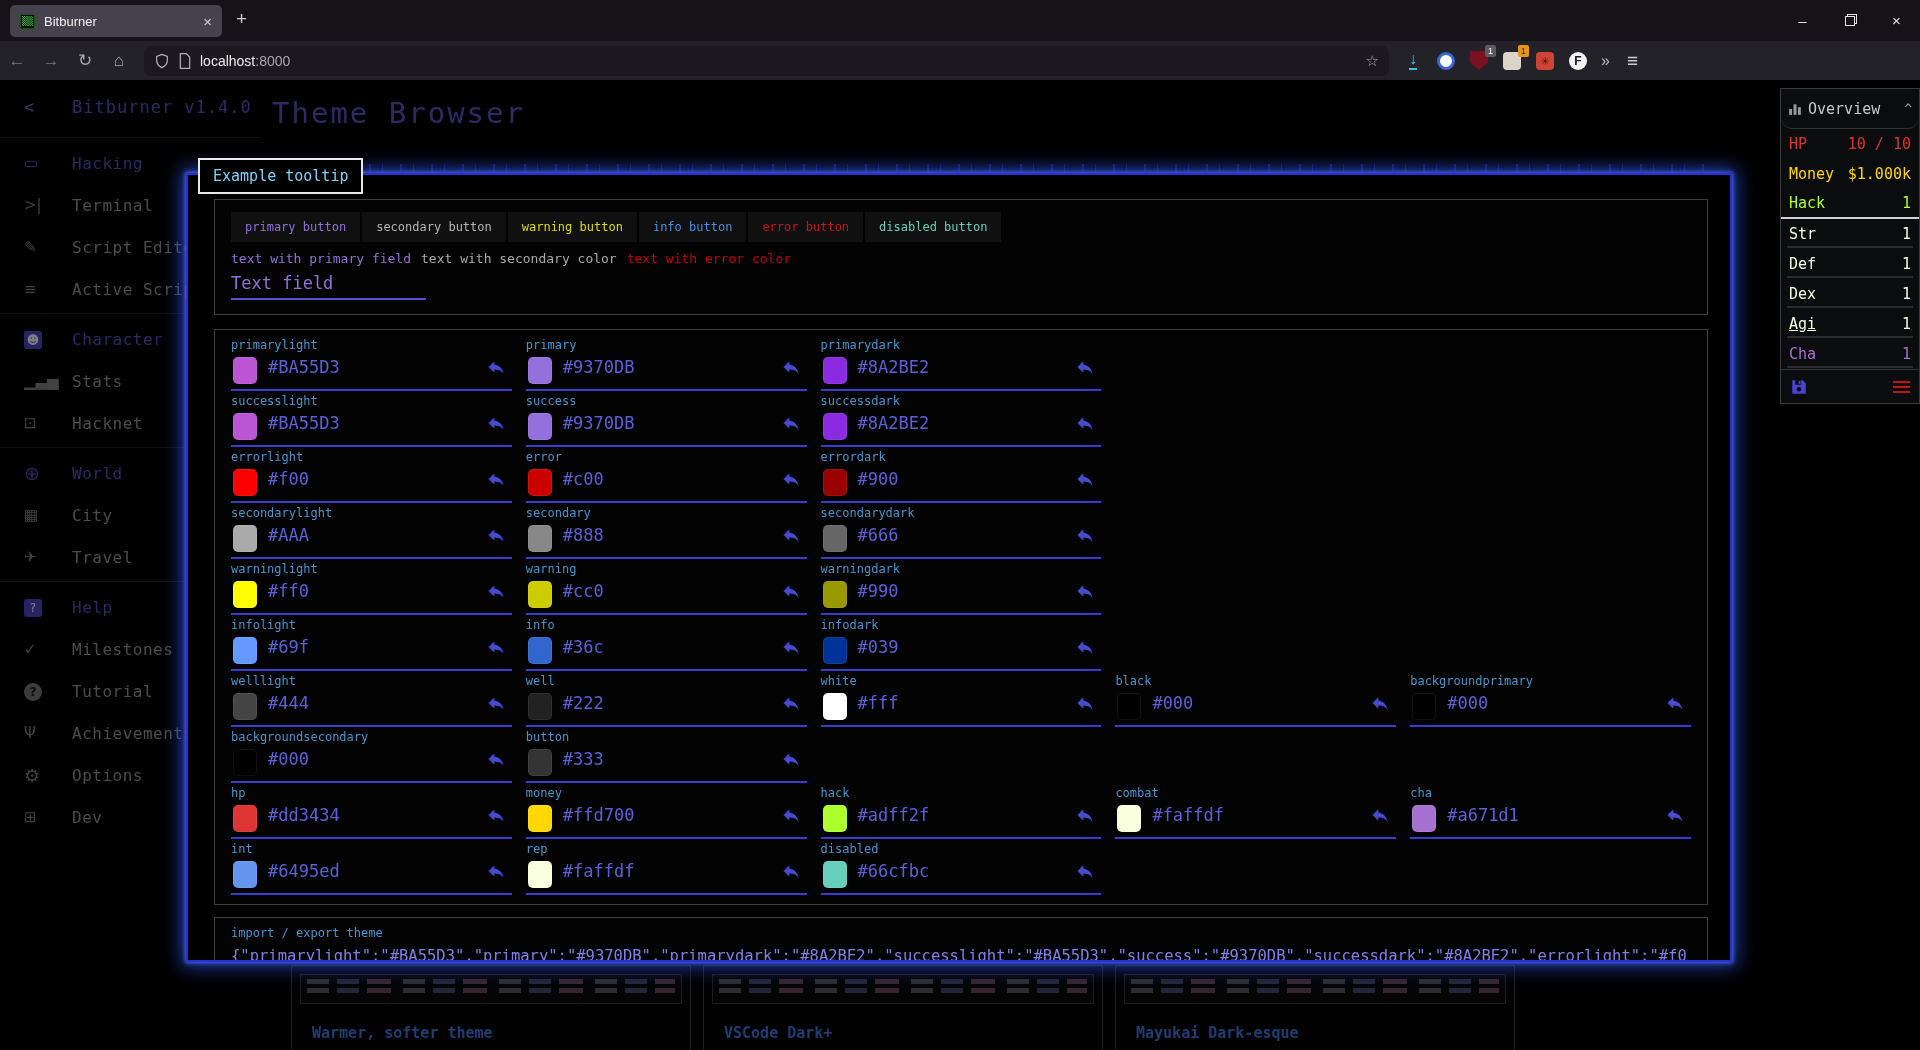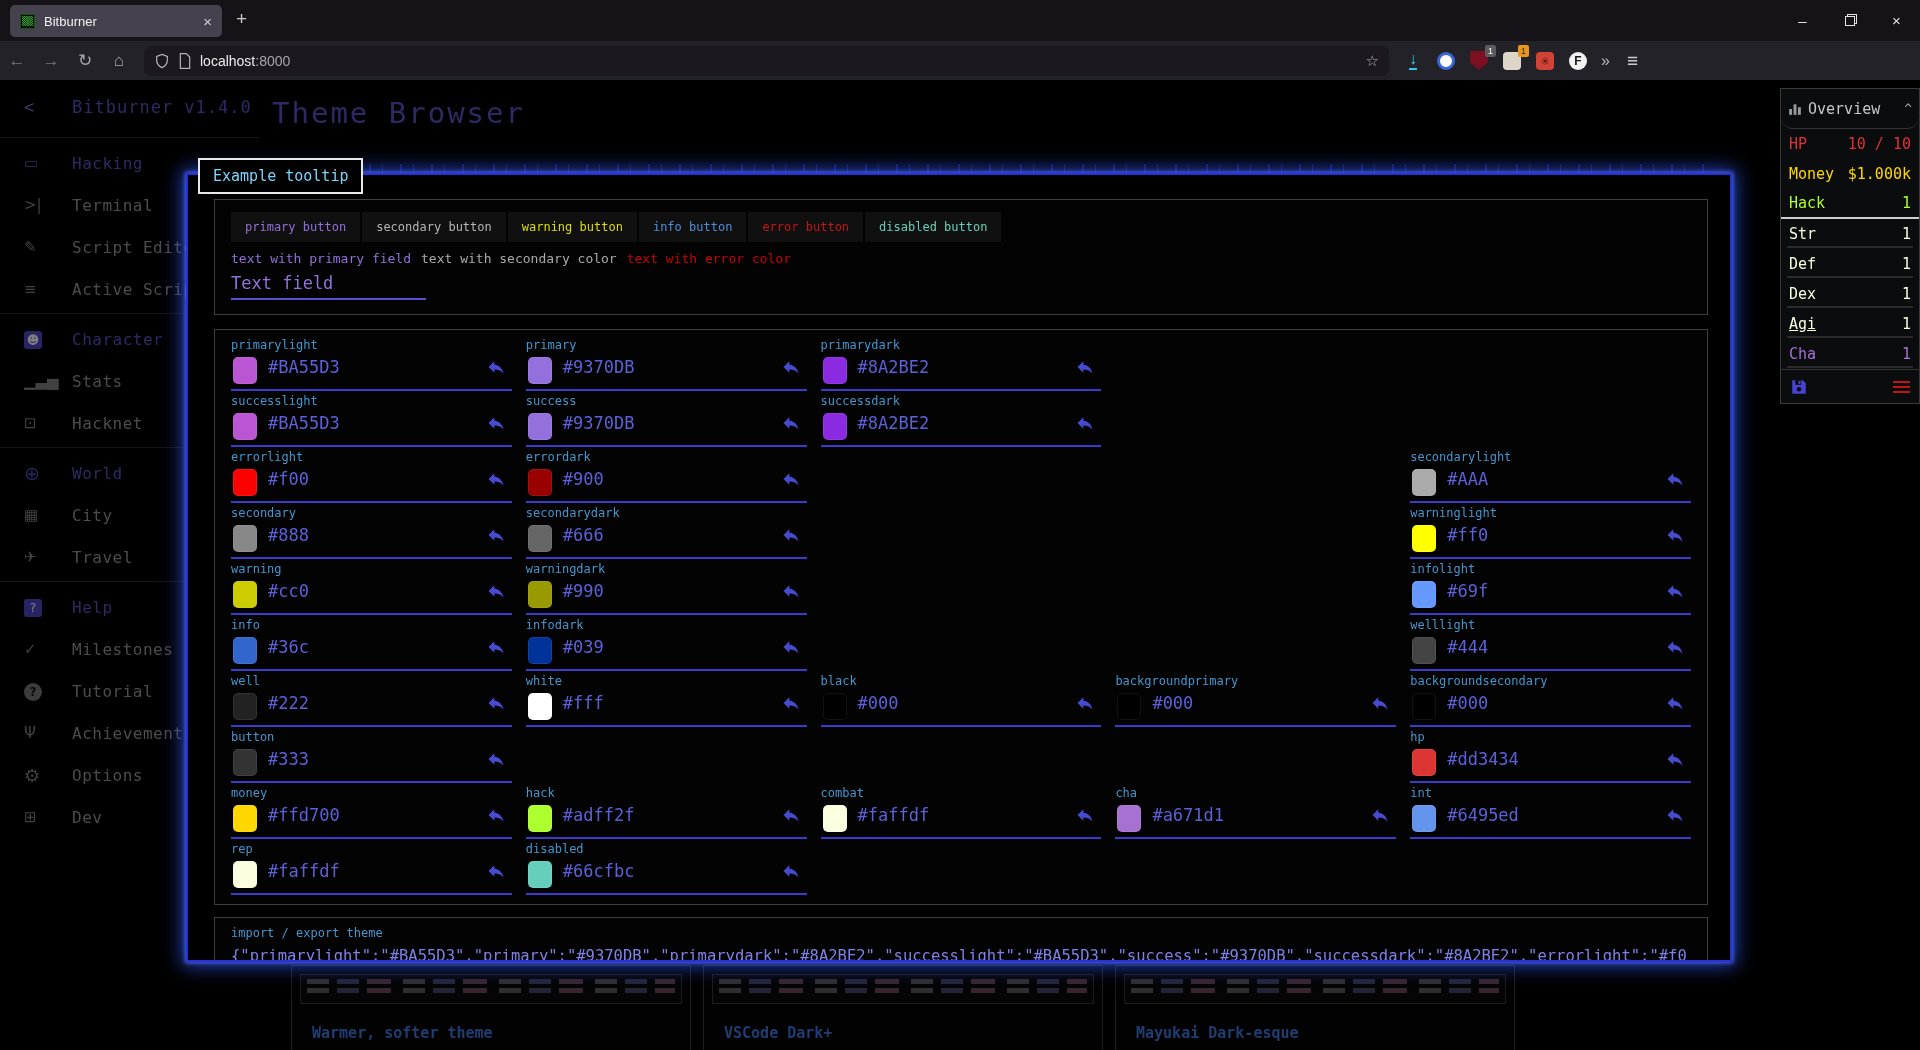--- a/index.html
+++ b/index.html
@@ -500,20 +500,32 @@
           <span class="swatch" style="background: rgb(255, 0, 0);"></span>
           <span class="cell-value">#f00</span>
           <span class="undo">
             <svg width="20" height="20" viewBox="0 0 24 24">
               <path d="M10 9V5l-7 7 7 7v-4.1c5 0 8.5 1.6 11 5.1-1-5-4-10-11-11z" fill="#474bd0"></path>
             </svg>
           </span>
         </div>
       </div>
         <div class="cell">
+        <div class="cell-label">error</div>
+        <div class="cell-box">
+          <span class="swatch" style="background: rgb(204, 0, 0);"></span>
+          <span class="cell-value">#c00</span>
+          <span class="undo">
+            <svg width="20" height="20" viewBox="0 0 24 24">
+              <path d="M10 9V5l-7 7 7 7v-4.1c5 0 8.5 1.6 11 5.1-1-5-4-10-11-11z" fill="#474bd0"></path>
+            </svg>
+          </span>
+        </div>
+      </div>
+        <div class="cell">
         <div class="cell-label">errordark</div>
         <div class="cell-box">
           <span class="swatch" style="background: rgb(153, 0, 0);"></span>
           <span class="cell-value">#900</span>
           <span class="undo">
             <svg width="20" height="20" viewBox="0 0 24 24">
               <path d="M10 9V5l-7 7 7 7v-4.1c5 0 8.5 1.6 11 5.1-1-5-4-10-11-11z" fill="#474bd0"></path>
             </svg>
           </span>
         </div>

